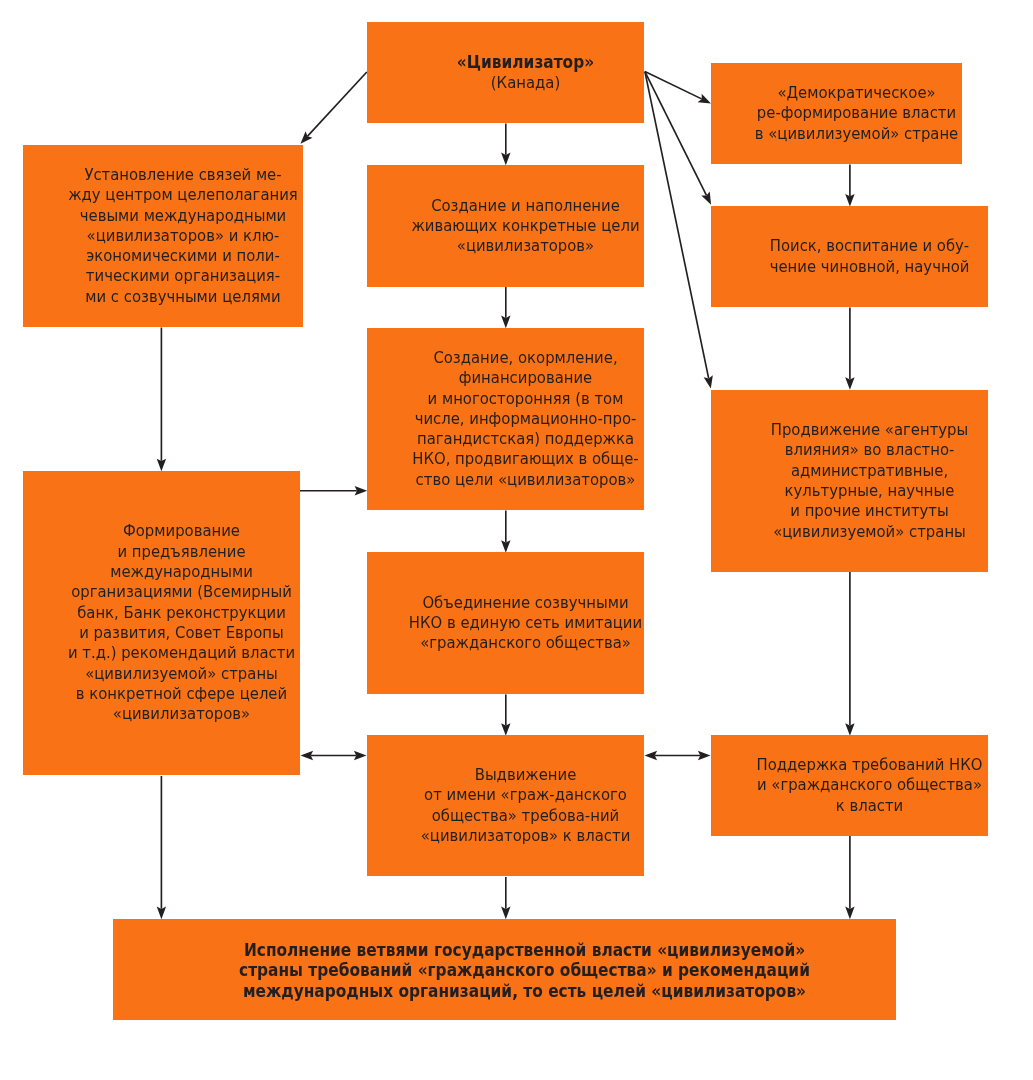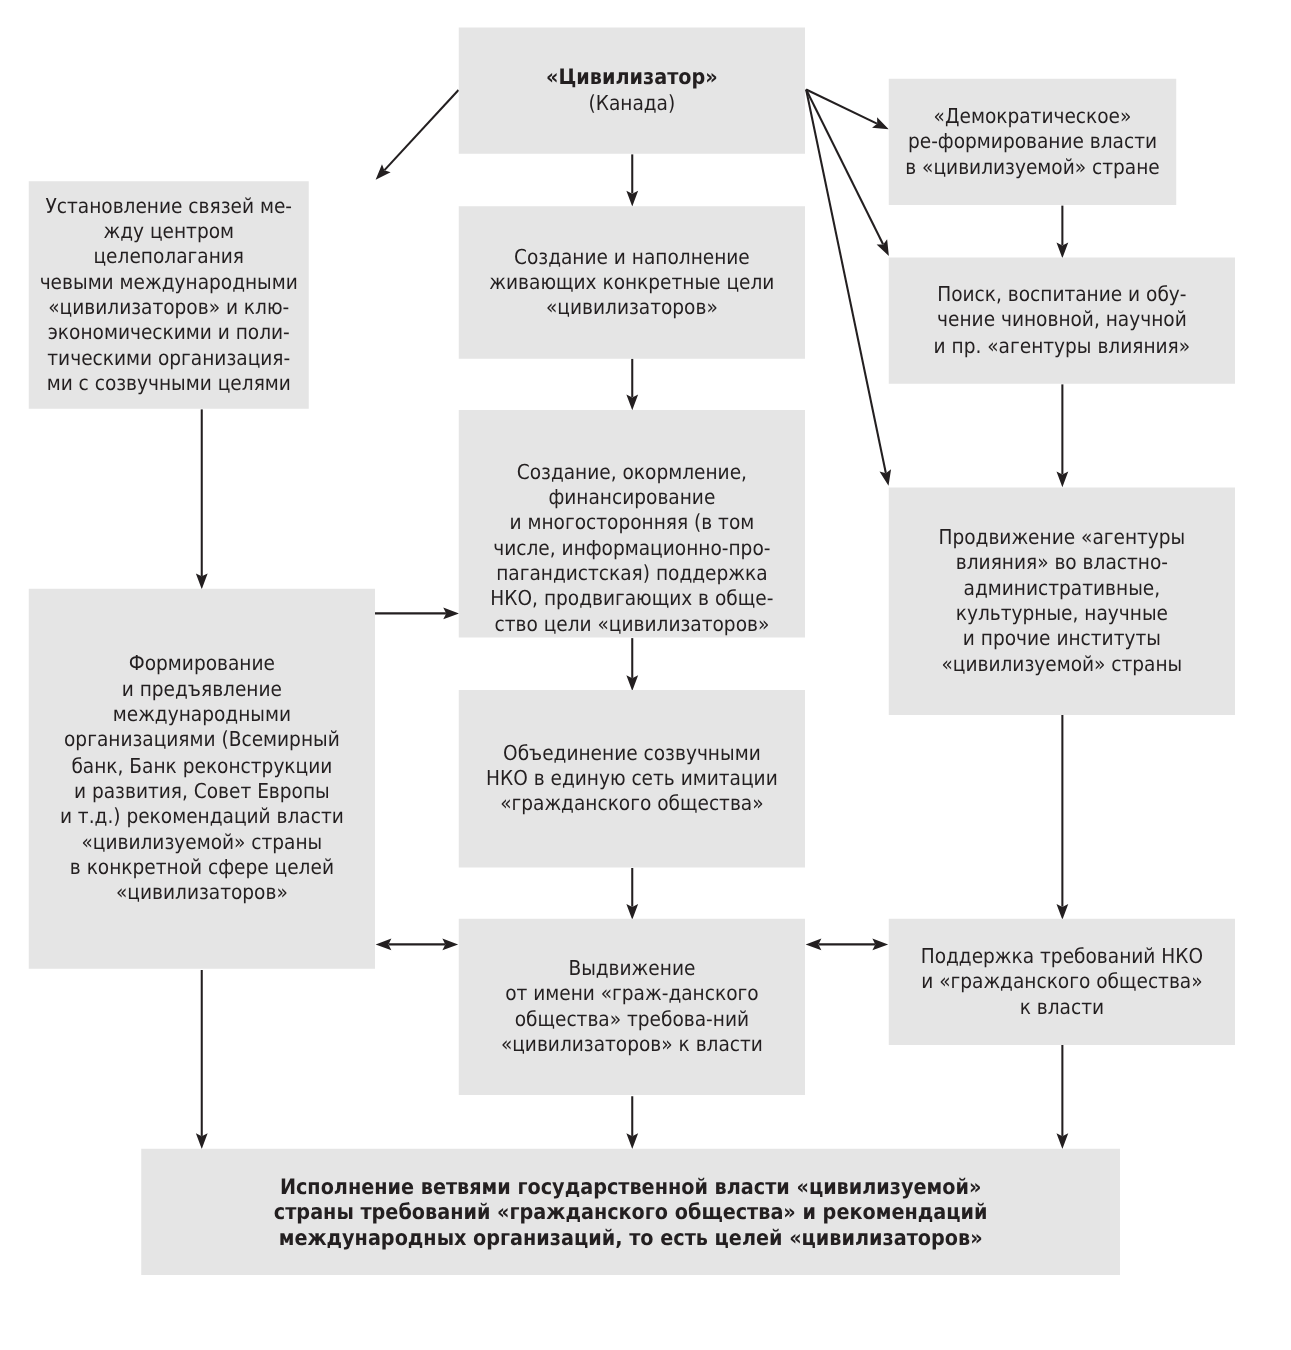--- a/index.html
+++ b/index.html
@@ -1,22 +1,22 @@
 <!DOCTYPE html>
 <html><head>
 <meta charset="utf-8">
 <title>Diagram</title>
 <style>
   html,body{margin:0;padding:0;background:#ffffff;}
   *{-webkit-font-smoothing:antialiased;}
   body{width:1033px;height:1080px;overflow:hidden;
        font-family:"DejaVu Sans", sans-serif;}
   #stage{position:relative;width:1033px;height:1080px;background:#fff;}
-  .node{position:absolute;background:#e5e5e5;box-sizing:border-box;
-        display:flex;align-items:center;justify-content:center;}
+  .node{position:absolute;background:#f97316;box-sizing:border-box;
+        display:flex;align-items:center;justify-content:center;padding-left:40px;}
   .node .txt{width:100%;text-align:center;color:#231f20;
        font-size:16.5px;font-stretch:condensed;line-height:20.33px;white-space:pre-line;}
   .bold .txt{font-weight:bold;font-size:17.1px;}
   .node .txt .ln{display:block;}
   .node .txt .ln.b{font-weight:bold;font-size:17.1px;}
   svg.arrows{position:absolute;left:0;top:0;width:1033px;height:1080px;
        pointer-events:none;overflow:visible;}
   .figlabel{position:absolute;font-family:"Liberation Serif",serif;font-style:italic;
        font-weight:bold;font-size:16.5px;color:#231f20;line-height:1;margin-top:43px;}
 </style>
@@ -97,33 +97,33 @@
       </g>
       <g>
         <line x1="849.90" y1="836.00" x2="849.90" y2="908.75" stroke="#231f20" stroke-width="1.65"></line>
         <path d="M849.90 919.20 L854.60 906.60 L849.90 908.95 L845.20 906.60 Z" fill="#231f20"></path>
       </g>
     </svg>
   <div id="nodes">
       <div class="node" style="left: 367px; top: 22px; width: 277px; height: 101px;">
         <div class="txt"><div class="ln b">«Цивилизатор»</div><div class="ln">(Канада)</div></div>
       </div>
-      <div class="node" style="left: 23px; top: 145px; width: 224px; height: 182px;">
+      <div class="node" style="left: 23px; top: 145px; width: 280px; height: 182px;">
         <div class="txt"><div class="ln">Установление связей ме-</div><div class="ln">жду центром целеполагания</div><div class="ln">чевыми международными</div><div class="ln">«цивилизаторов» и клю-</div><div class="ln">экономическими и поли-</div><div class="ln">тическими организация-</div><div class="ln">ми с созвучными целями</div></div>
       </div>
-      <div class="node" style="left: 711px; top: 63px; width: 230px; height: 101px;">
+      <div class="node" style="left: 711px; top: 63px; width: 251px; height: 101px;">
         <div class="txt"><div class="ln">«Демократическое»</div><div class="ln">ре-формирование власти</div><div class="ln">в «цивилизуемой» стране</div></div>
       </div>
       <div class="node" style="left: 367px; top: 165px; width: 277px; height: 122px; justify-content: flex-end;">
         <div class="txt"><div class="ln">Создание и наполнение</div><div class="ln">живающих конкретные цели</div><div class="ln">«цивилизаторов»</div></div>
       </div>
       <div class="node" style="left: 711px; top: 206px; width: 277px; height: 101px;">
-        <div class="txt"><div class="ln">Поиск, воспитание и обу-</div><div class="ln">чение чиновной, научной</div><div class="ln">и пр. «агентуры влияния»</div></div>
+        <div class="txt"><div class="ln">Поиск, воспитание и обу-</div><div class="ln">чение чиновной, научной</div></div>
       </div>
-      <div class="node" style="left: 367px; top: 328px; width: 277px; height: 182px; align-items: flex-end;">
+      <div class="node" style="left: 367px; top: 328px; width: 277px; height: 182px;">
         <div class="txt"><div class="ln">Создание, окормление,</div><div class="ln">финансирование</div><div class="ln">и многосторонняя (в том</div><div class="ln">числе, информационно-про-</div><div class="ln">пагандистская) поддержка</div><div class="ln">НКО, продвигающих в обще-</div><div class="ln">ство цели «цивилизаторов»</div></div>
       </div>
       <div class="node" style="left: 711px; top: 390px; width: 277px; height: 182px;">
         <div class="txt"><div class="ln">Продвижение «агентуры</div><div class="ln">влияния» во властно-</div><div class="ln">административные,</div><div class="ln">культурные, научные</div><div class="ln">и прочие институты</div><div class="ln">«цивилизуемой» страны</div></div>
       </div>
       <div class="node" style="left: 23px; top: 471px; width: 277px; height: 304px;">
         <div class="txt"><div class="ln">Формирование</div><div class="ln">и предъявление</div><div class="ln">международными</div><div class="ln">организациями (Всемирный</div><div class="ln">банк, Банк реконструкции</div><div class="ln">и развития, Совет Европы</div><div class="ln">и т.д.) рекомендаций власти</div><div class="ln">«цивилизуемой» страны</div><div class="ln">в конкретной сфере целей</div><div class="ln">«цивилизаторов»</div></div>
       </div>
       <div class="node" style="left: 367px; top: 552px; width: 277px; height: 142px;">
         <div class="txt"><div class="ln">Объединение созвучными</div><div class="ln">НКО в единую сеть имитации</div><div class="ln">«гражданского общества»</div></div>

